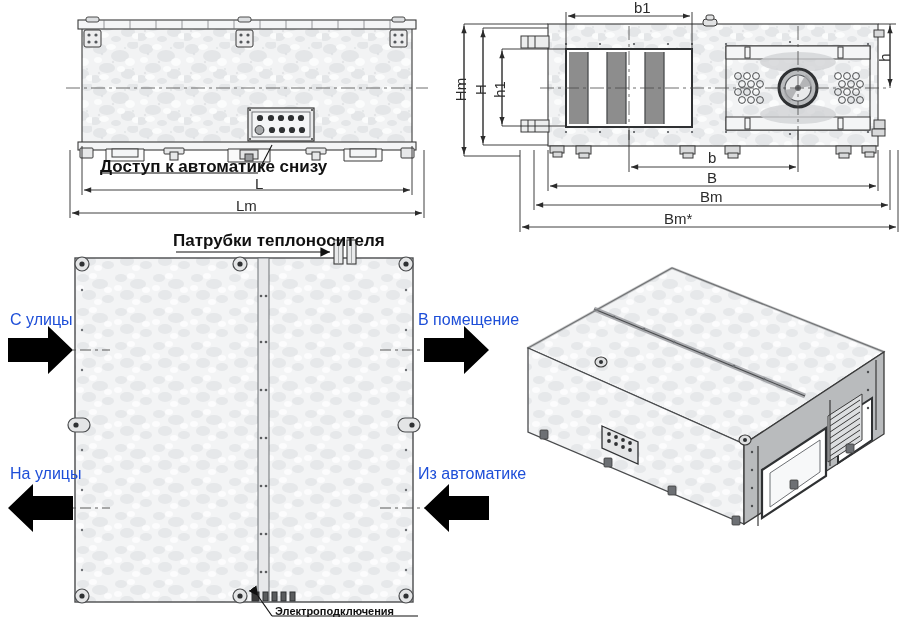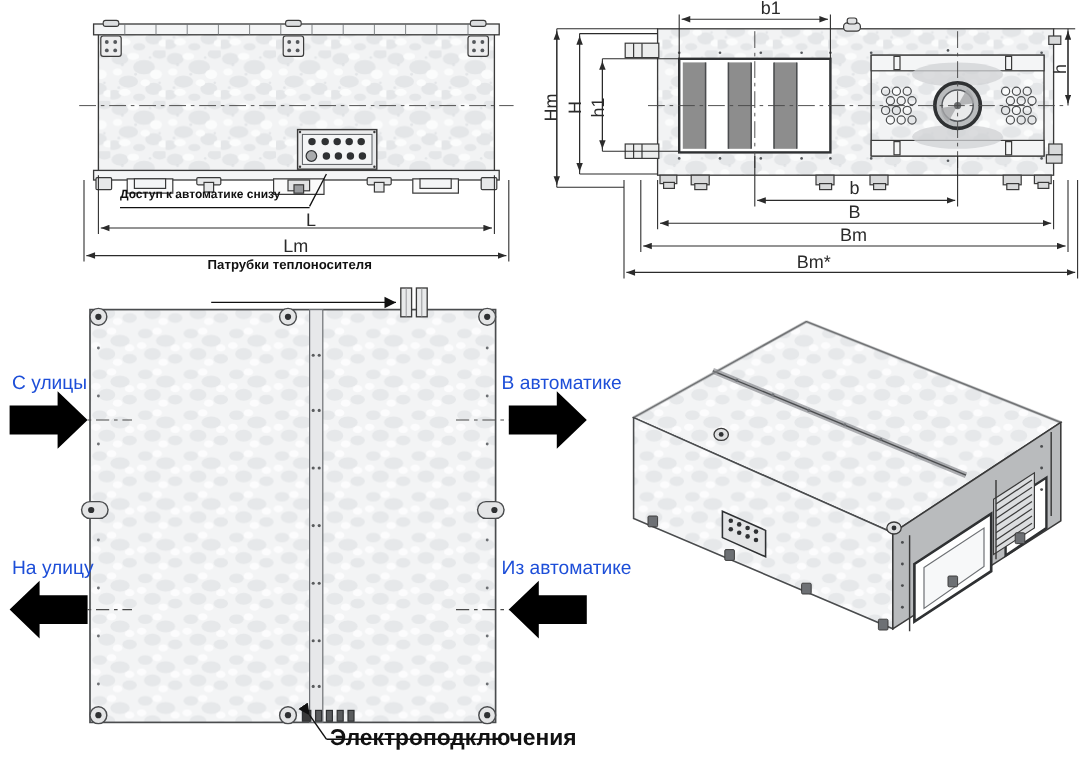--- a/index.html
+++ b/index.html
@@ -570,21 +570,21 @@
       <rect x="540" y="430" width="8" height="9" rx="1"></rect>
       <rect x="604" y="458" width="8" height="9" rx="1"></rect>
       <rect x="668" y="486" width="8" height="9" rx="1"></rect>
       <rect x="732" y="516" width="8" height="9" rx="1"></rect>
       <rect x="790" y="480" width="8" height="9" rx="1"></rect>
       <rect x="846" y="444" width="8" height="9" rx="1"></rect>
     </g>
   </g>
 </svg>
 
-<div class="lbl lbl-bold" style="left:100px;top:158px;font-size:10px;">Доступ к автоматике снизу</div>
+<div class="lbl lbl-bold" style="left:100px;top:158px;font-size:17px;">Доступ к автоматике снизу</div>
 
 <div class="dim" style="left:255px;top:176px;">L</div>
 
 <div class="dim" style="left:236px;top:198px;">Lm</div>
 
 <div class="dim dim-rot" style="left:440px;top:82px;width:40px;text-align:center;">Hm</div>
 
 <div class="dim dim-rot" style="left:463px;top:82px;width:34px;text-align:center;">H</div>
 
 <div class="dim dim-rot" style="left:480px;top:82px;width:38px;text-align:center;">h1</div>
@@ -594,25 +594,25 @@
 <div class="dim" style="left:634px;top:0px;">b1</div>
 
 <div class="dim" style="left:708px;top:150px;">b</div>
 
 <div class="dim" style="left:707px;top:170px;">B</div>
 
 <div class="dim" style="left:700px;top:189px;">Bm</div>
 
 <div class="dim" style="left:664px;top:211px;">Bm*</div>
 
-<div class="lbl lbl-bold" style="left:173px;top:216px;font-size:11px;">Патрубки теплоносителя</div>
-
-<div class="lbl lbl-bold" style="left:275px;top:606px;font-size:19px;">Электроподключения</div>
+<div class="lbl lbl-bold" style="left:173px;top:232px;font-size:17px;">Патрубки теплоносителя</div>
+
+<div class="lbl lbl-bold" style="left:275px;top:606px;font-size:11px;">Электроподключения</div>
 
 <div class="lbl arrow-lbl" style="left:10px;top:312px;">С улицы</div>
 
-<div class="lbl arrow-lbl" style="left:418px;top:312px;">В автоматике</div>
-
-<div class="lbl arrow-lbl" style="left:10px;top:466px;">На улицу</div>
+<div class="lbl arrow-lbl" style="left:418px;top:312px;">В помещение</div>
+
+<div class="lbl arrow-lbl" style="left:10px;top:466px;">На улицы</div>
 
 <div class="lbl arrow-lbl" style="left:418px;top:466px;">Из автоматике</div>
 
 </div>
 
 </body></html>

